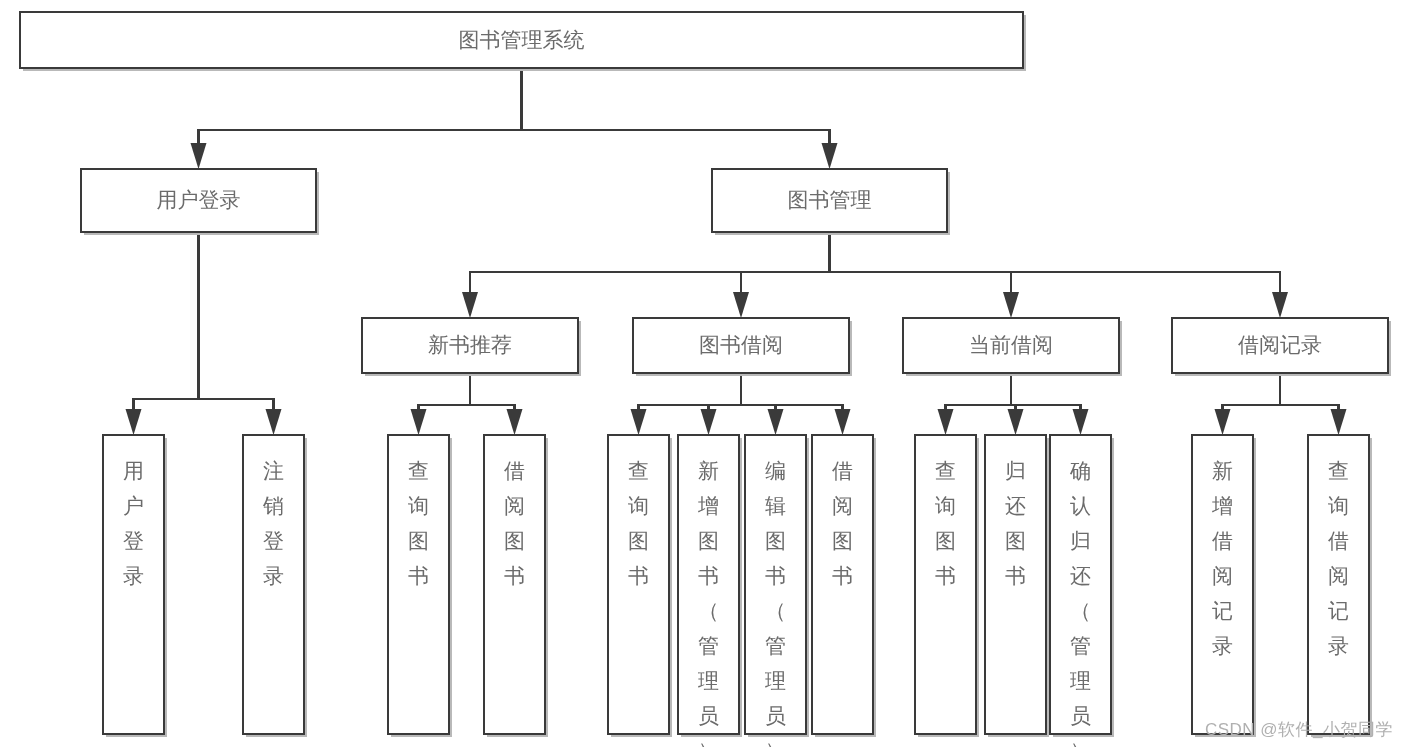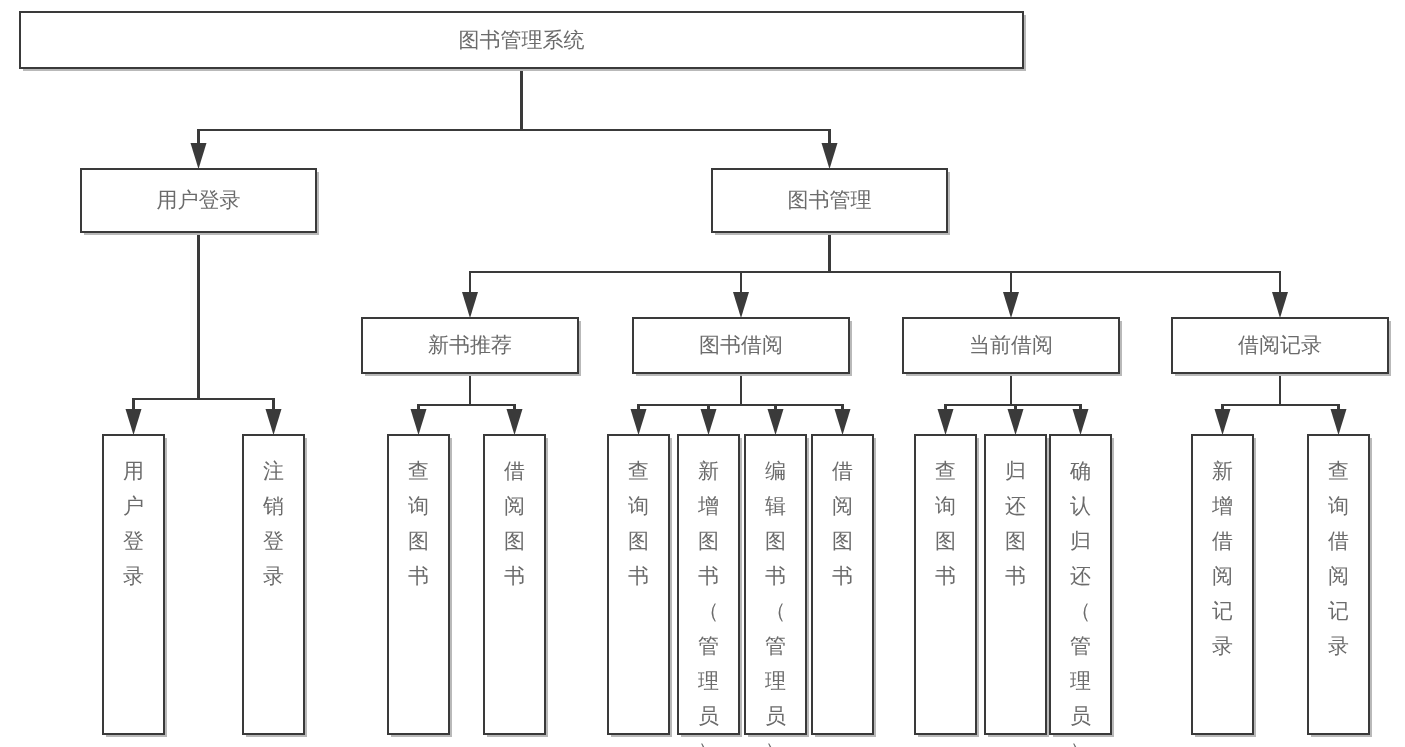--- a/index.html
+++ b/index.html
@@ -250,13 +250,14 @@
           <rect class="node-box" x="1192" y="435" width="61" height="299"></rect>
           <text class="node-label-vertical" x="1222.5" y="478"><tspan x="1222.5" dy="0">新</tspan><tspan x="1222.5" dy="35">增</tspan><tspan x="1222.5" dy="35">借</tspan><tspan x="1222.5" dy="35">阅</tspan><tspan x="1222.5" dy="35">记</tspan><tspan x="1222.5" dy="35">录</tspan></text>
         </g>
         <g>
           <rect class="node-box-shadow" x="1311" y="438" width="61" height="299"></rect>
           <rect class="node-box" x="1308" y="435" width="61" height="299"></rect>
           <text class="node-label-vertical" x="1338.5" y="478"><tspan x="1338.5" dy="0">查</tspan><tspan x="1338.5" dy="35">询</tspan><tspan x="1338.5" dy="35">借</tspan><tspan x="1338.5" dy="35">阅</tspan><tspan x="1338.5" dy="35">记</tspan><tspan x="1338.5" dy="35">录</tspan></text>
         </g>
       </g>
   </svg>
+  <div class="watermark">CSDN @软件_小贺同学</div>
 </div>
 
 </body></html>

